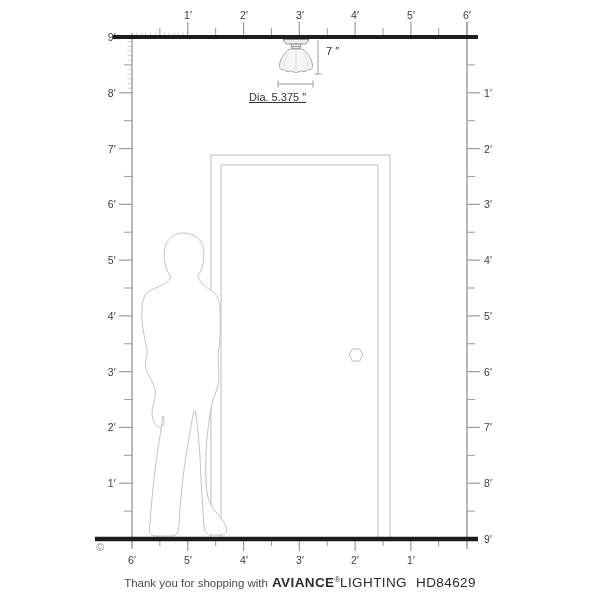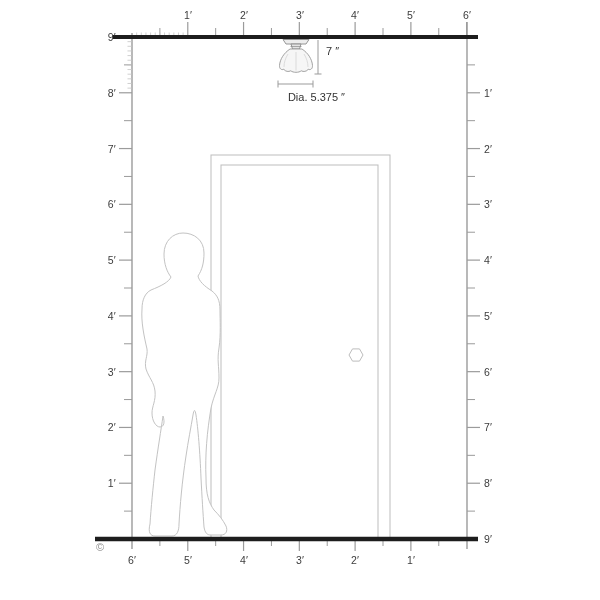--- a/index.html
+++ b/index.html
@@ -3,21 +3,21 @@
 <meta charset="utf-8">
 <style>
   html,body{margin:0;padding:0;background:#fff;}
   .stage{position:relative;width:600px;height:600px;background:#ffffff;
          font-family:"Liberation Sans",sans-serif;overflow:hidden;}
   .lbl{position:absolute;font-size:10.5px;color:#3c3c3c;line-height:14px;
        letter-spacing:.2px;white-space:nowrap;}
   .lbl.c{text-align:center;}
   .lbl.r{text-align:right;}
   .dim{position:absolute;font-size:11px;color:#333;line-height:13px;white-space:nowrap;}
-  .dim.c{text-align:right;}
+  .dim.c{text-align:left;text-decoration:underline;}
   .copyright{position:absolute;font-size:11px;color:#8f8f8f;line-height:12px;}
   .footer{position:absolute;left:0;right:0;top:571px;text-align:center;color:#4a4a4a;
           font-size:11.5px;line-height:18px;}
   .footer .brand{font-size:13.5px;font-weight:bold;color:#2b2b2b;letter-spacing:.4px;margin-left:4px;}
   .footer .reg{font-size:7.5px;vertical-align:super;color:#2b2b2b;}
   .footer .brand2{font-size:13.5px;font-weight:normal;color:#2b2b2b;letter-spacing:.4px;}
   .footer .model{font-size:13.5px;color:#2b2b2b;letter-spacing:.4px;margin-left:9px;}
   svg{position:absolute;left:0;top:0;}
 </style>
 </head>
@@ -193,14 +193,15 @@
   <span class="lbl" style="left:484px;top:365px">6′</span>
   <span class="lbl" style="left:484px;top:420px">7′</span>
   <span class="lbl" style="left:484px;top:476px">8′</span>
   <span class="lbl" style="left:484px;top:532px">9′</span>
 
   <span class="dim" style="left:326px;top:45px">7 ″</span>
   <span class="dim c" style="left:249px;top:91px;width:96px">Dia. 5.375 ″</span>
 
   <span class="copyright" style="left:96px;top:541px">©</span>
 
+  <div class="footer"><span>Thank you for shopping with</span><span class="brand">AVIANCE</span><span class="reg">®</span><span class="brand2">LIGHTING</span><span class="model">HD84629</span></div>
 
 </div>
 
 </body></html>

